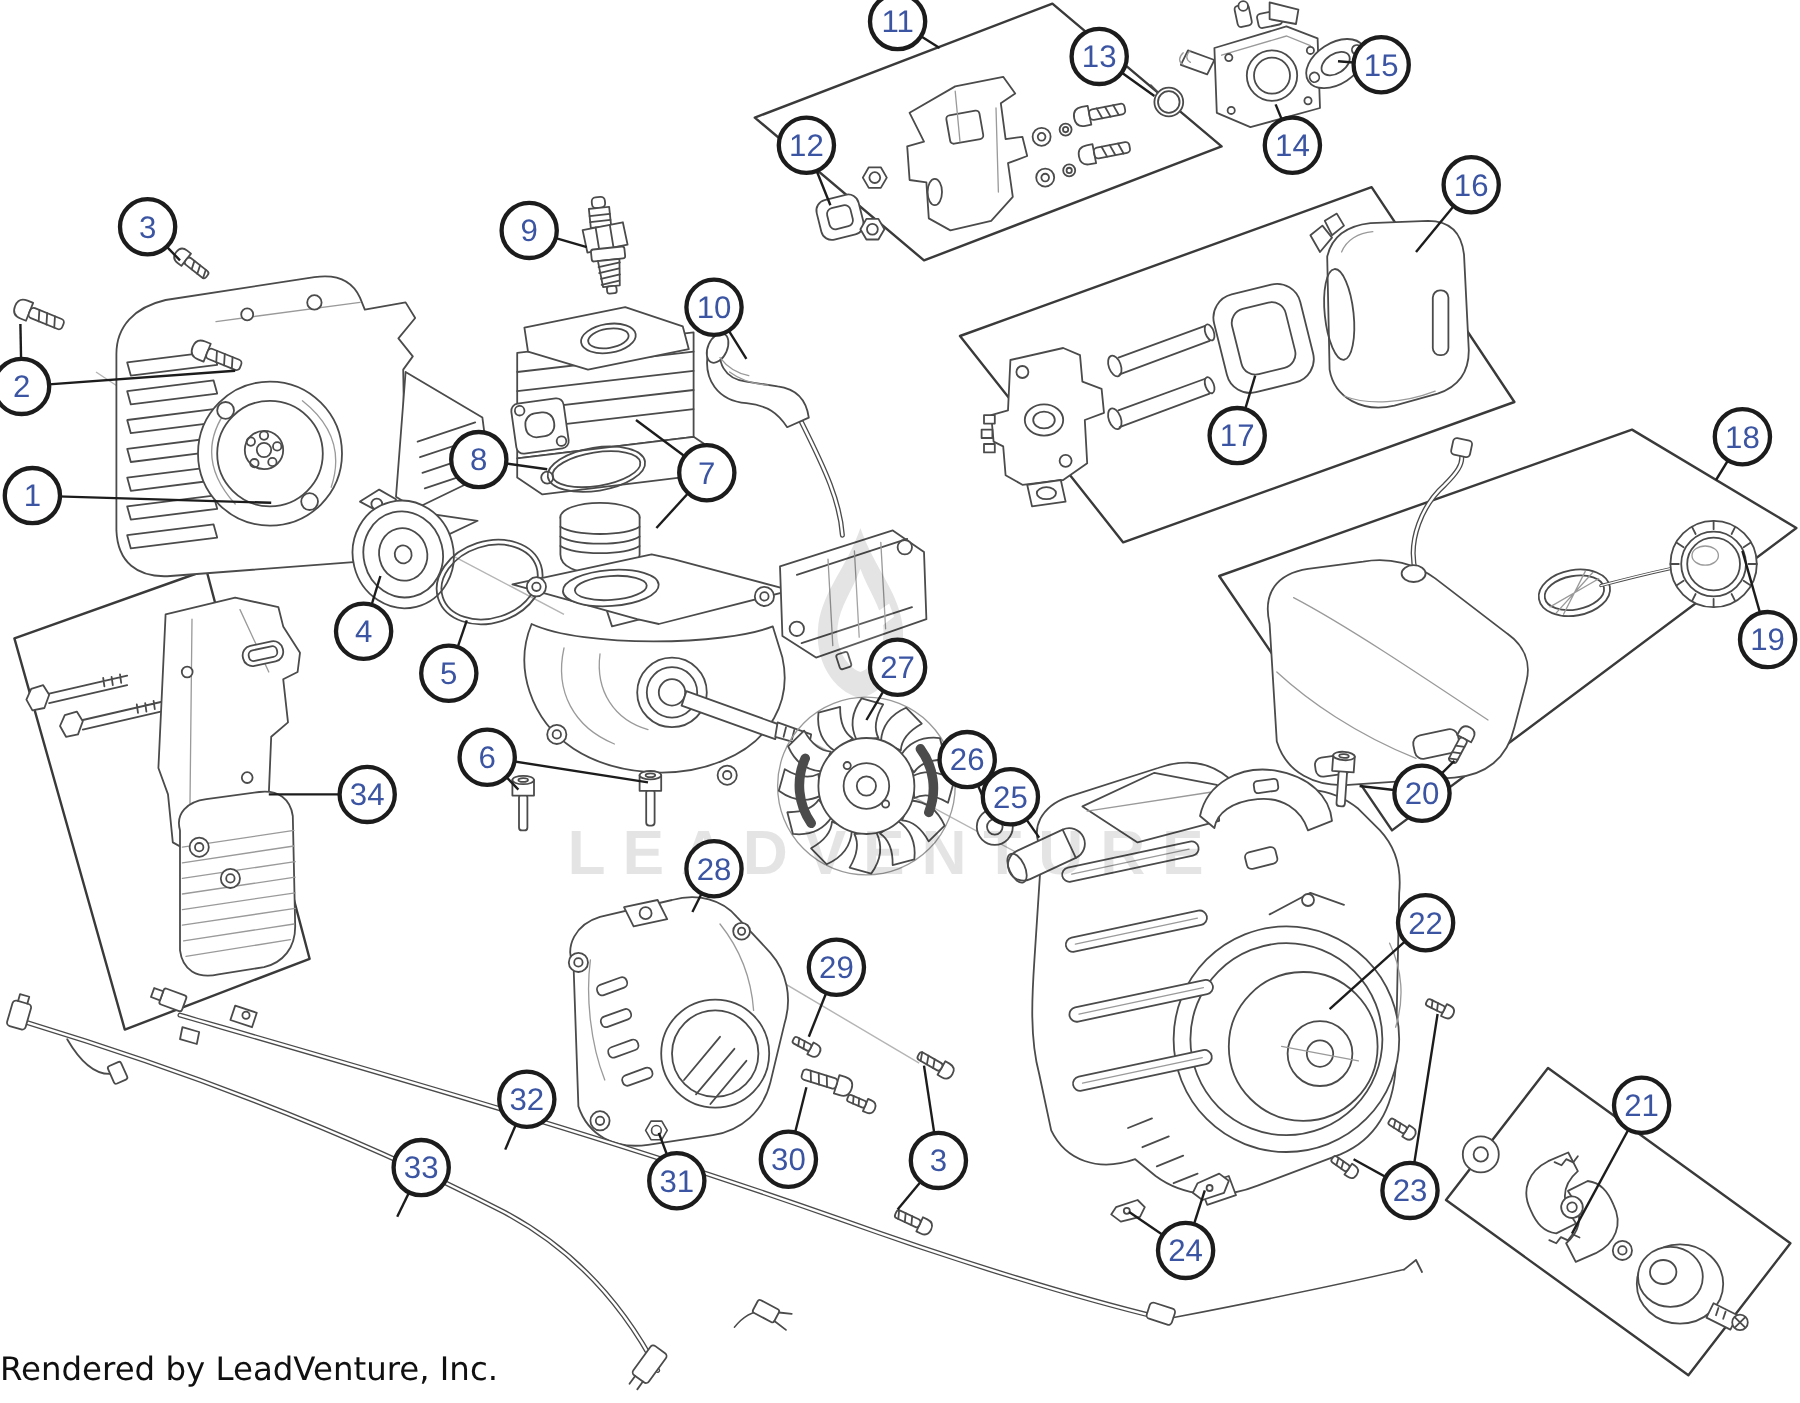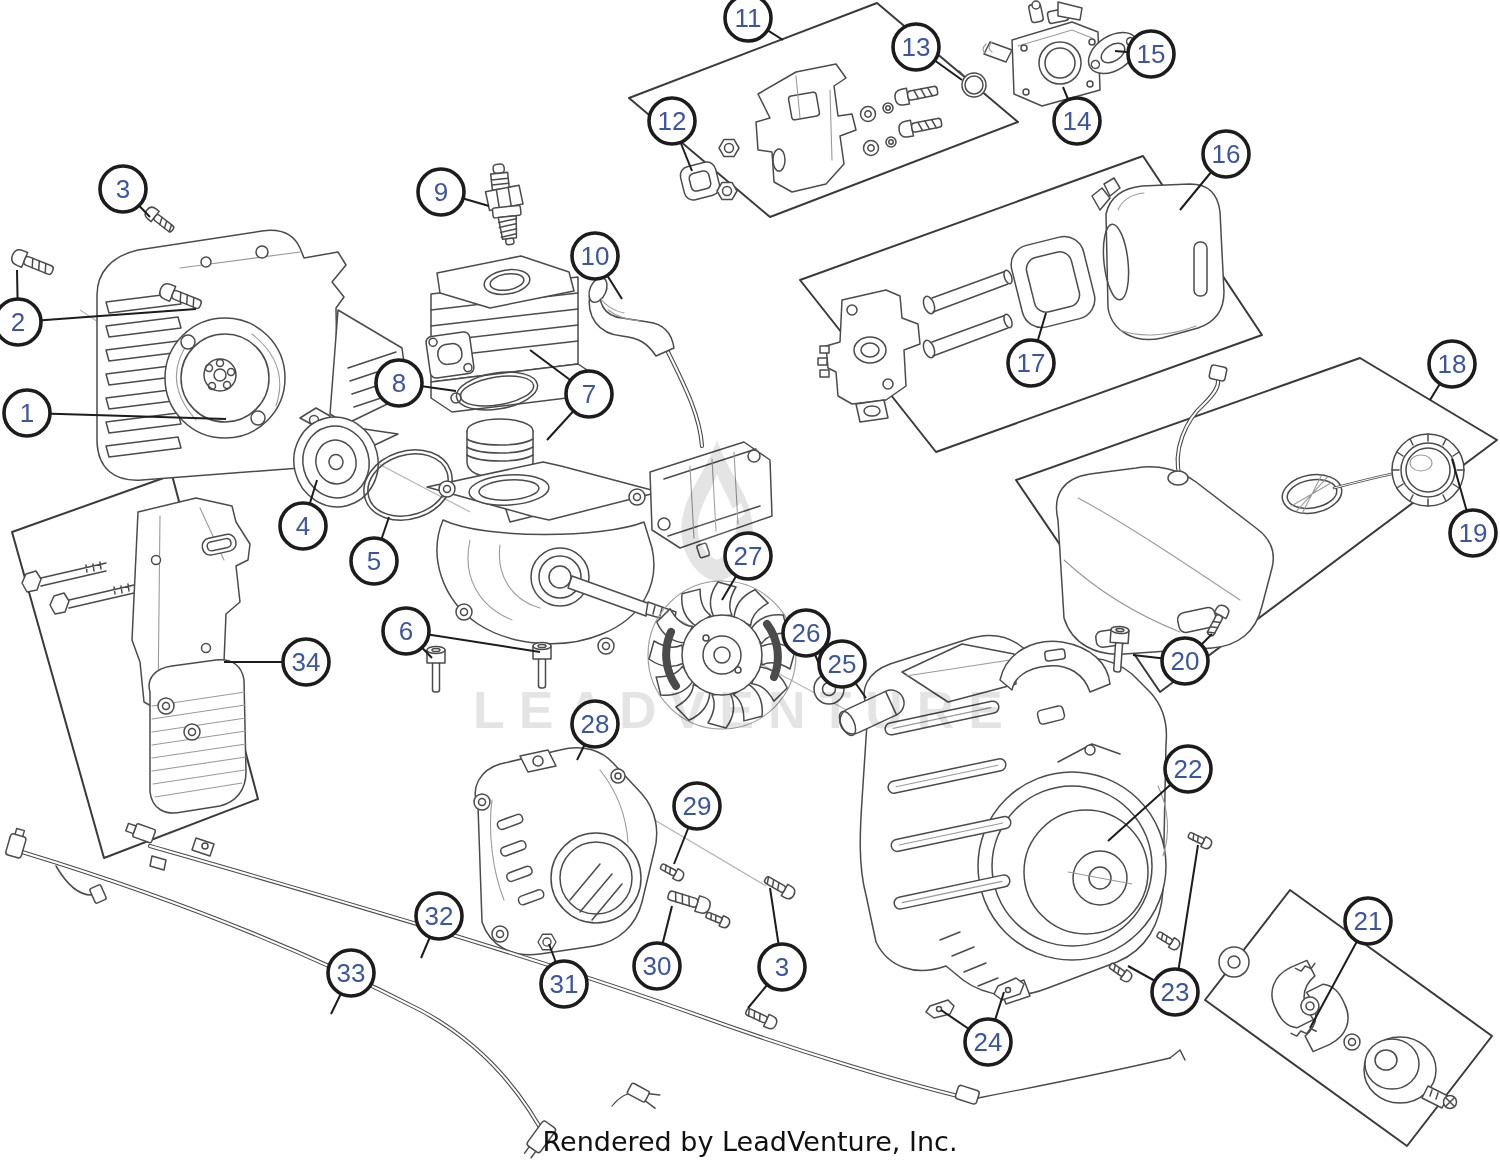--- a/index.html
+++ b/index.html
@@ -1,19 +1,19 @@
 <!DOCTYPE html>
 <html><head>
 <meta charset="utf-8">
 <style>
   html,body{margin:0;padding:0;background:#ffffff;}
   .stage{position:relative;width:1500px;height:1169px;background:#ffffff;overflow:hidden;
          font-family:"Liberation Sans",sans-serif;}
   svg{position:absolute;left:0;top:0;}
-  .footer{position:absolute;left:0;top:1126px;width:100%;text-align:center;
+  .footer{position:absolute;left:0;top:1126px;width:100%;text-align:left;
           font-size:27px;color:#101010;font-family:"DejaVu Sans",sans-serif;letter-spacing:0px;}
   
   .ln{stroke:#4b4b4b;stroke-width:1.5;fill:none;stroke-linejoin:round;stroke-linecap:round;}
   .lnf{stroke:#4b4b4b;stroke-width:1.5;fill:#ffffff;stroke-linejoin:round;stroke-linecap:round;}
   .lt{stroke:#9a9a9a;stroke-width:1.1;fill:none;stroke-linecap:round;}
   .ax{stroke:#b5b5b5;stroke-width:1.2;fill:none;}
   .bx{stroke:#3a3a3a;stroke-width:2;fill:none;stroke-linejoin:round;}
   .dbl{stroke:#4b4b4b;stroke-width:4.2;fill:none;stroke-linecap:round;}
   .dblw{stroke:#ffffff;stroke-width:2;fill:none;stroke-linecap:round;}
   .wm-text{font-family:"Liberation Sans",sans-serif;font-weight:bold;}

